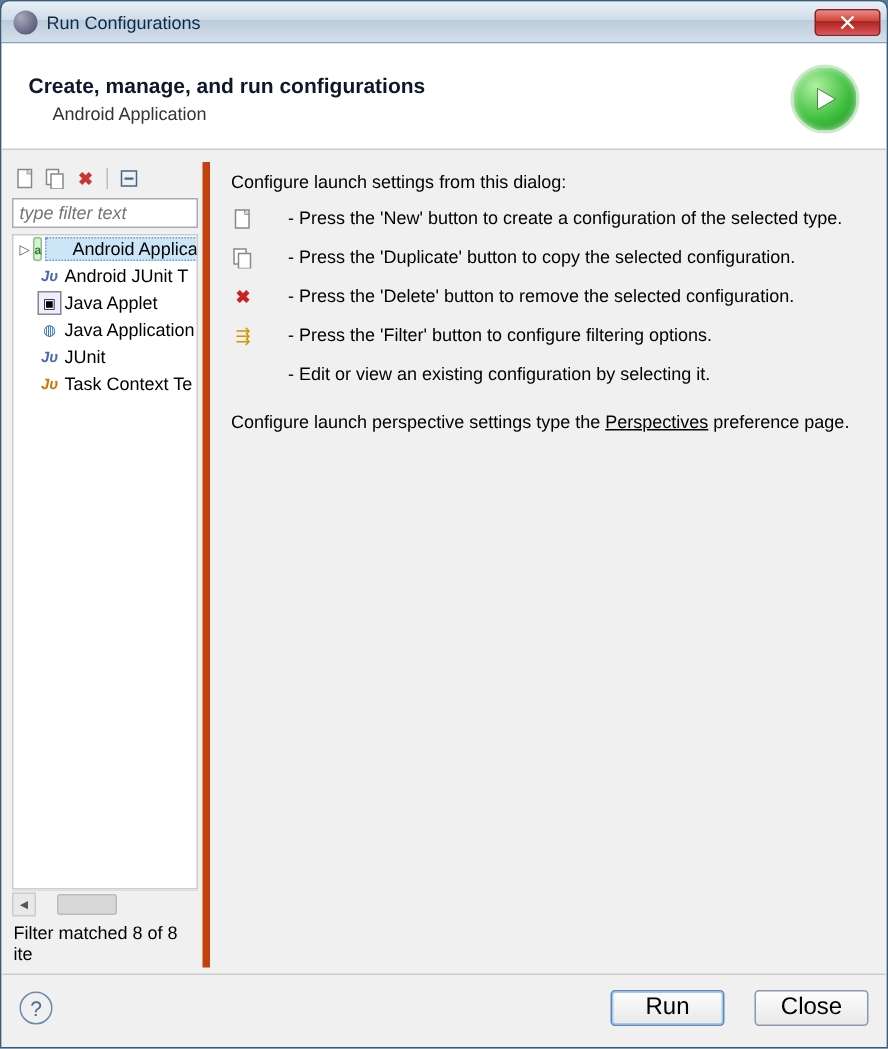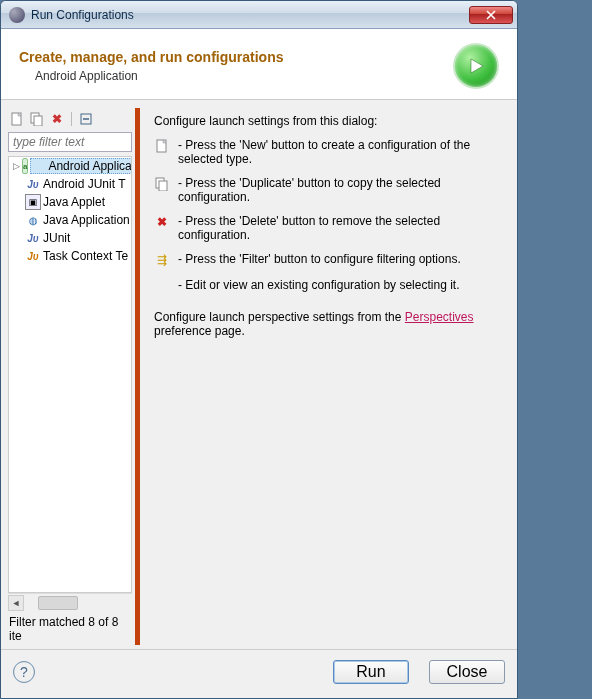--- a/index.html
+++ b/index.html
@@ -5,21 +5,21 @@
   * { box-sizing: border-box; margin: 0; padding: 0; }
   body {
     font-family: "Segoe UI", Tahoma, sans-serif;
     font-size: 12px;
     background: #5a7a9a;
     width: 592px;
     height: 699px;
     overflow: hidden;
   }
   .window {
-    width: 518px;
+    width: 592px;
     height: 699px;
     background: #fff;
     border: 1px solid #3a5a7a;
     border-radius: 6px 6px 0 0;
     display: flex;
     flex-direction: column;
     overflow: hidden;
   }
   .titlebar {
     height: 28px;
@@ -46,21 +46,21 @@
     cursor: pointer;
   }
   .header {
     padding: 14px 18px 10px 18px;
     background: #fff;
     border-bottom: 1px solid #ccc;
     display: flex;
     align-items: center;
   }
   .header-texts { flex: 1; }
-  .header h1 { font-size: 14px; font-weight: bold; color: #a16207; margin-bottom: 4px; }
+  .header h1 { font-size: 14px; font-weight: bold; color: #0f172a; margin-bottom: 4px; }
   .header .subtitle { font-size: 12px; color: #333; margin-left: 16px; }
   .run-badge {
     width: 46px; height: 46px;
     border-radius: 50%;
     background: radial-gradient(circle at 35% 30%, #aef0a0, #3fbf3f 55%, #1a8a1a);
     border: 2px solid #c8e8c8;
     display: flex; align-items: center; justify-content: center;
     box-shadow: inset 0 0 4px rgba(255,255,255,0.7);
   }
   .run-badge svg { width: 20px; height: 20px; }
@@ -152,28 +152,28 @@
     flex: 1;
     background: #f0f0f0;
     padding: 6px 10px 6px 14px;
     border-left: 5px solid #c2410c;
     overflow: hidden;
   }
   .rp-title { font-size: 12px; margin-bottom: 10px; }
   .hint-row {
     display: flex;
     align-items: flex-start;
-    gap: 8px;
+    gap: 22px;
     margin-bottom: 10px;
     font-size: 12px;
   }
   .hint-icon { width: 16px; height:16px; display:flex; align-items:center; justify-content:center; font-size:12px; flex-shrink:0; }
   .hint-text { flex:1; }
   .rp-para { margin-top: 16px; font-size:12px; }
-  .link { color: #be185d; text-decoration: underline; cursor:pointer; }
+  .link { color: #000000; text-decoration: underline; cursor:pointer; }
   .footer {
     background: #f0f0f0;
     border-top: 1px solid #ccc;
     padding: 10px 12px 14px 12px;
     display: flex;
     align-items: center;
   }
   .help-icon {
     width: 22px; height:22px; border-radius:50%;
     border:1.5px solid #6a8aac; color:#4a6a8c;
@@ -312,21 +312,21 @@
       <div class="hint-row">
         <div class="hint-icon" style="color:#c90;">⇶</div>
         <div class="hint-text">- Press the 'Filter' button to configure filtering options.</div>
       </div>
       <div class="hint-row">
         <div class="hint-icon"></div>
         <div class="hint-text">- Edit or view an existing configuration by selecting it.</div>
       </div>
 
       <div class="rp-para">
-        <span>Configure launch perspective settings from the </span><span class="link">Perspectives</span><span> preference page.</span>
+        <span>Configure launch perspective settings type the </span><span class="link">Perspectives</span><span> preference page.</span>
       </div>
     </div>
 
   </div>
 
   <div class="footer">
     <div class="help-icon">?</div>
     <div class="footer-spacer"></div>
     <button class="btn primary">Run</button>
     <button class="btn">Close</button>

